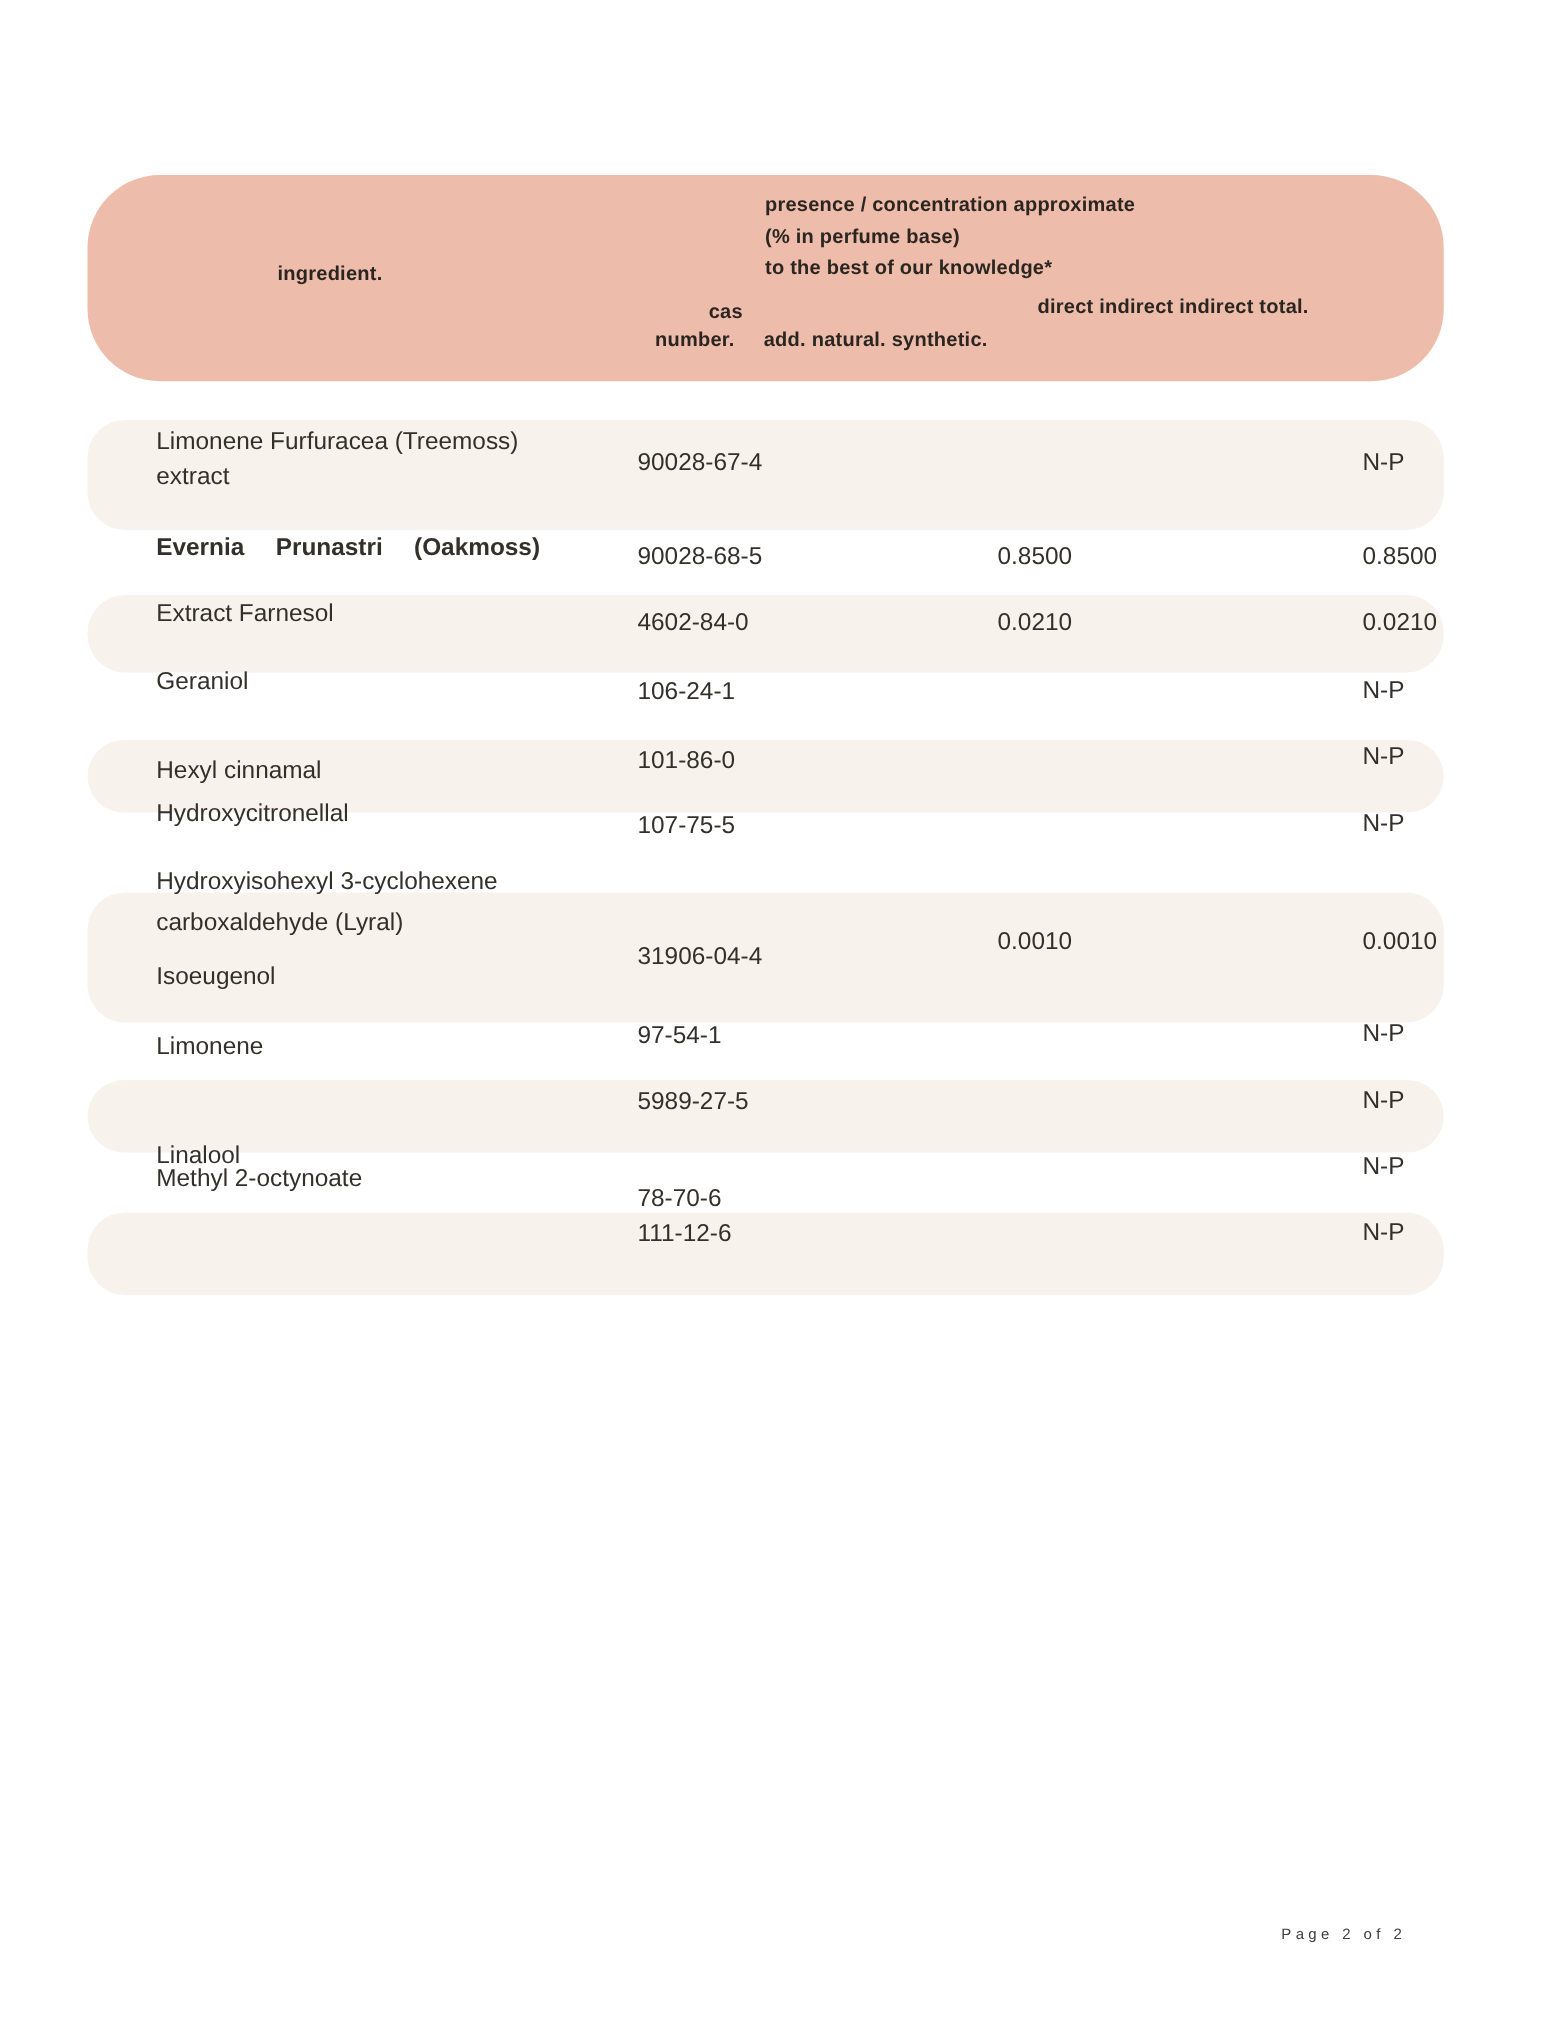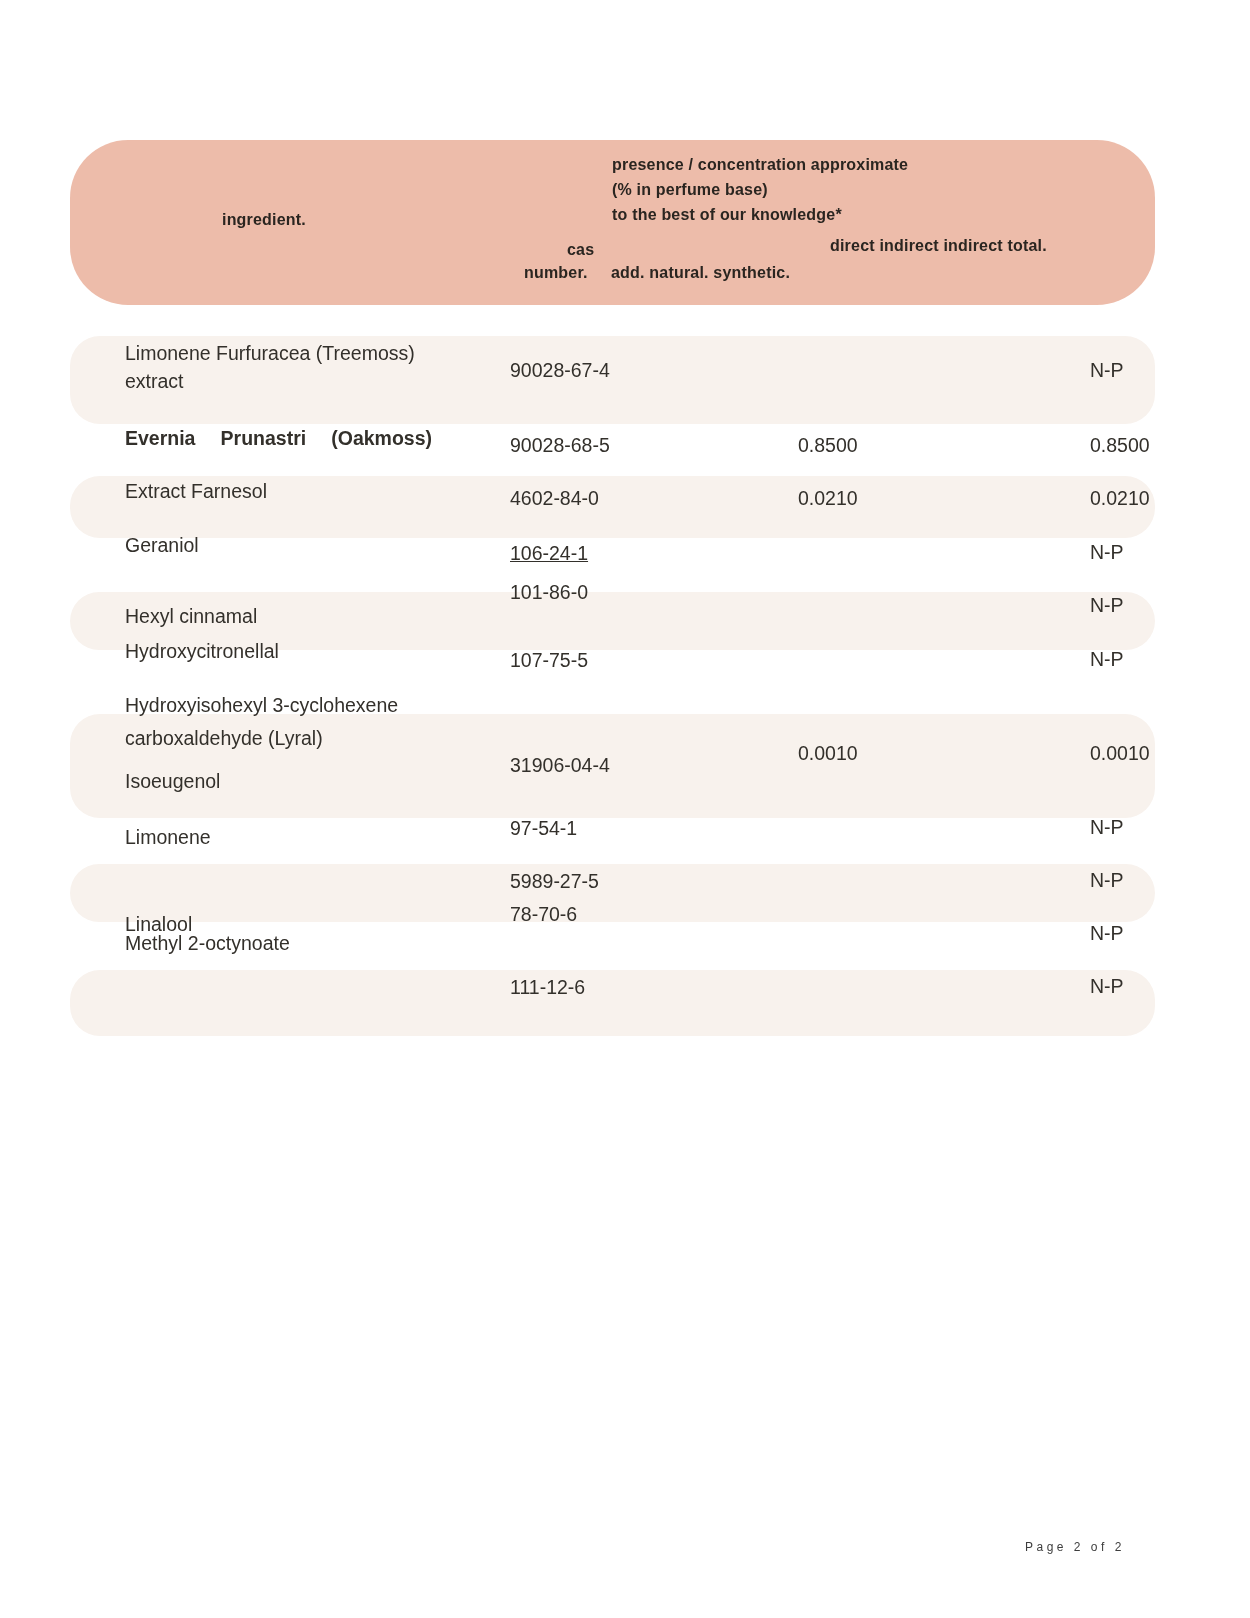--- a/index.html
+++ b/index.html
@@ -51,28 +51,28 @@
   }
   .name { left:125px; }
   .cas  { left:510px; }
   .nat  { left:798px; }
   .tot  { left:1090px; }
 
   .r1n1 { top:340px; } .r1n2 { top:368px; } .r1c { top:357px; } .r1t { top:357px; }
   .r2n  { top:425px; width:307px; white-space:normal; text-align:justify; text-align-last:justify;font-weight:bold; }
   .r2c  { top:432px; } .r2nat { top:432px; } .r2t { top:432px; }
   .r3n  { top:478px; } .r3c { top:485px; } .r3nat { top:485px; } .r3t { top:485px; }
-  .r4n  { top:532px; } .r4c { top:540px;text-decoration:underline; } .r4t { top:539px; }
-  .r5n  { top:603px; } .r5c { top:579px; } .r5t { top:592px; }
+  .r4n  { top:532px; } .r4c { top:540px; } .r4t { top:539px; }
+  .r5n  { top:603px; } .r5c { top:595px; } .r5t { top:592px; }
   .r6n  { top:638px; } .r6c { top:647px; } .r6t { top:646px; }
   .r7n1 { top:692px; } .r7n2 { top:725px; } .r7n3 { top:768px; }
   .r7c  { top:741px;margin-top:11px; } .r7nat { top:740px; } .r7t { top:740px; }
   .r8c  { top:815px; } .r8t { top:814px; } .r8n { top:824px; }
   .r9c  { top:868px; } .r9t { top:867px; } .r9n { top:877px;margin-top:34px; }
-  .r10c { top:901px; } .r10t { top:920px; } .r10n { top:930px; }
+  .r10c { top:946px; } .r10t { top:920px; } .r10n { top:930px; }
   .r11c { top:974px; } .r11t { top:973px; }
 
   
   .footer {
     position:absolute; left:1025px; top:1540px;
     font-size:12px; letter-spacing:3.5px;
     color:var(--footer-text, #3d3d3d); white-space:nowrap;
   }
 </style>
 </head>

